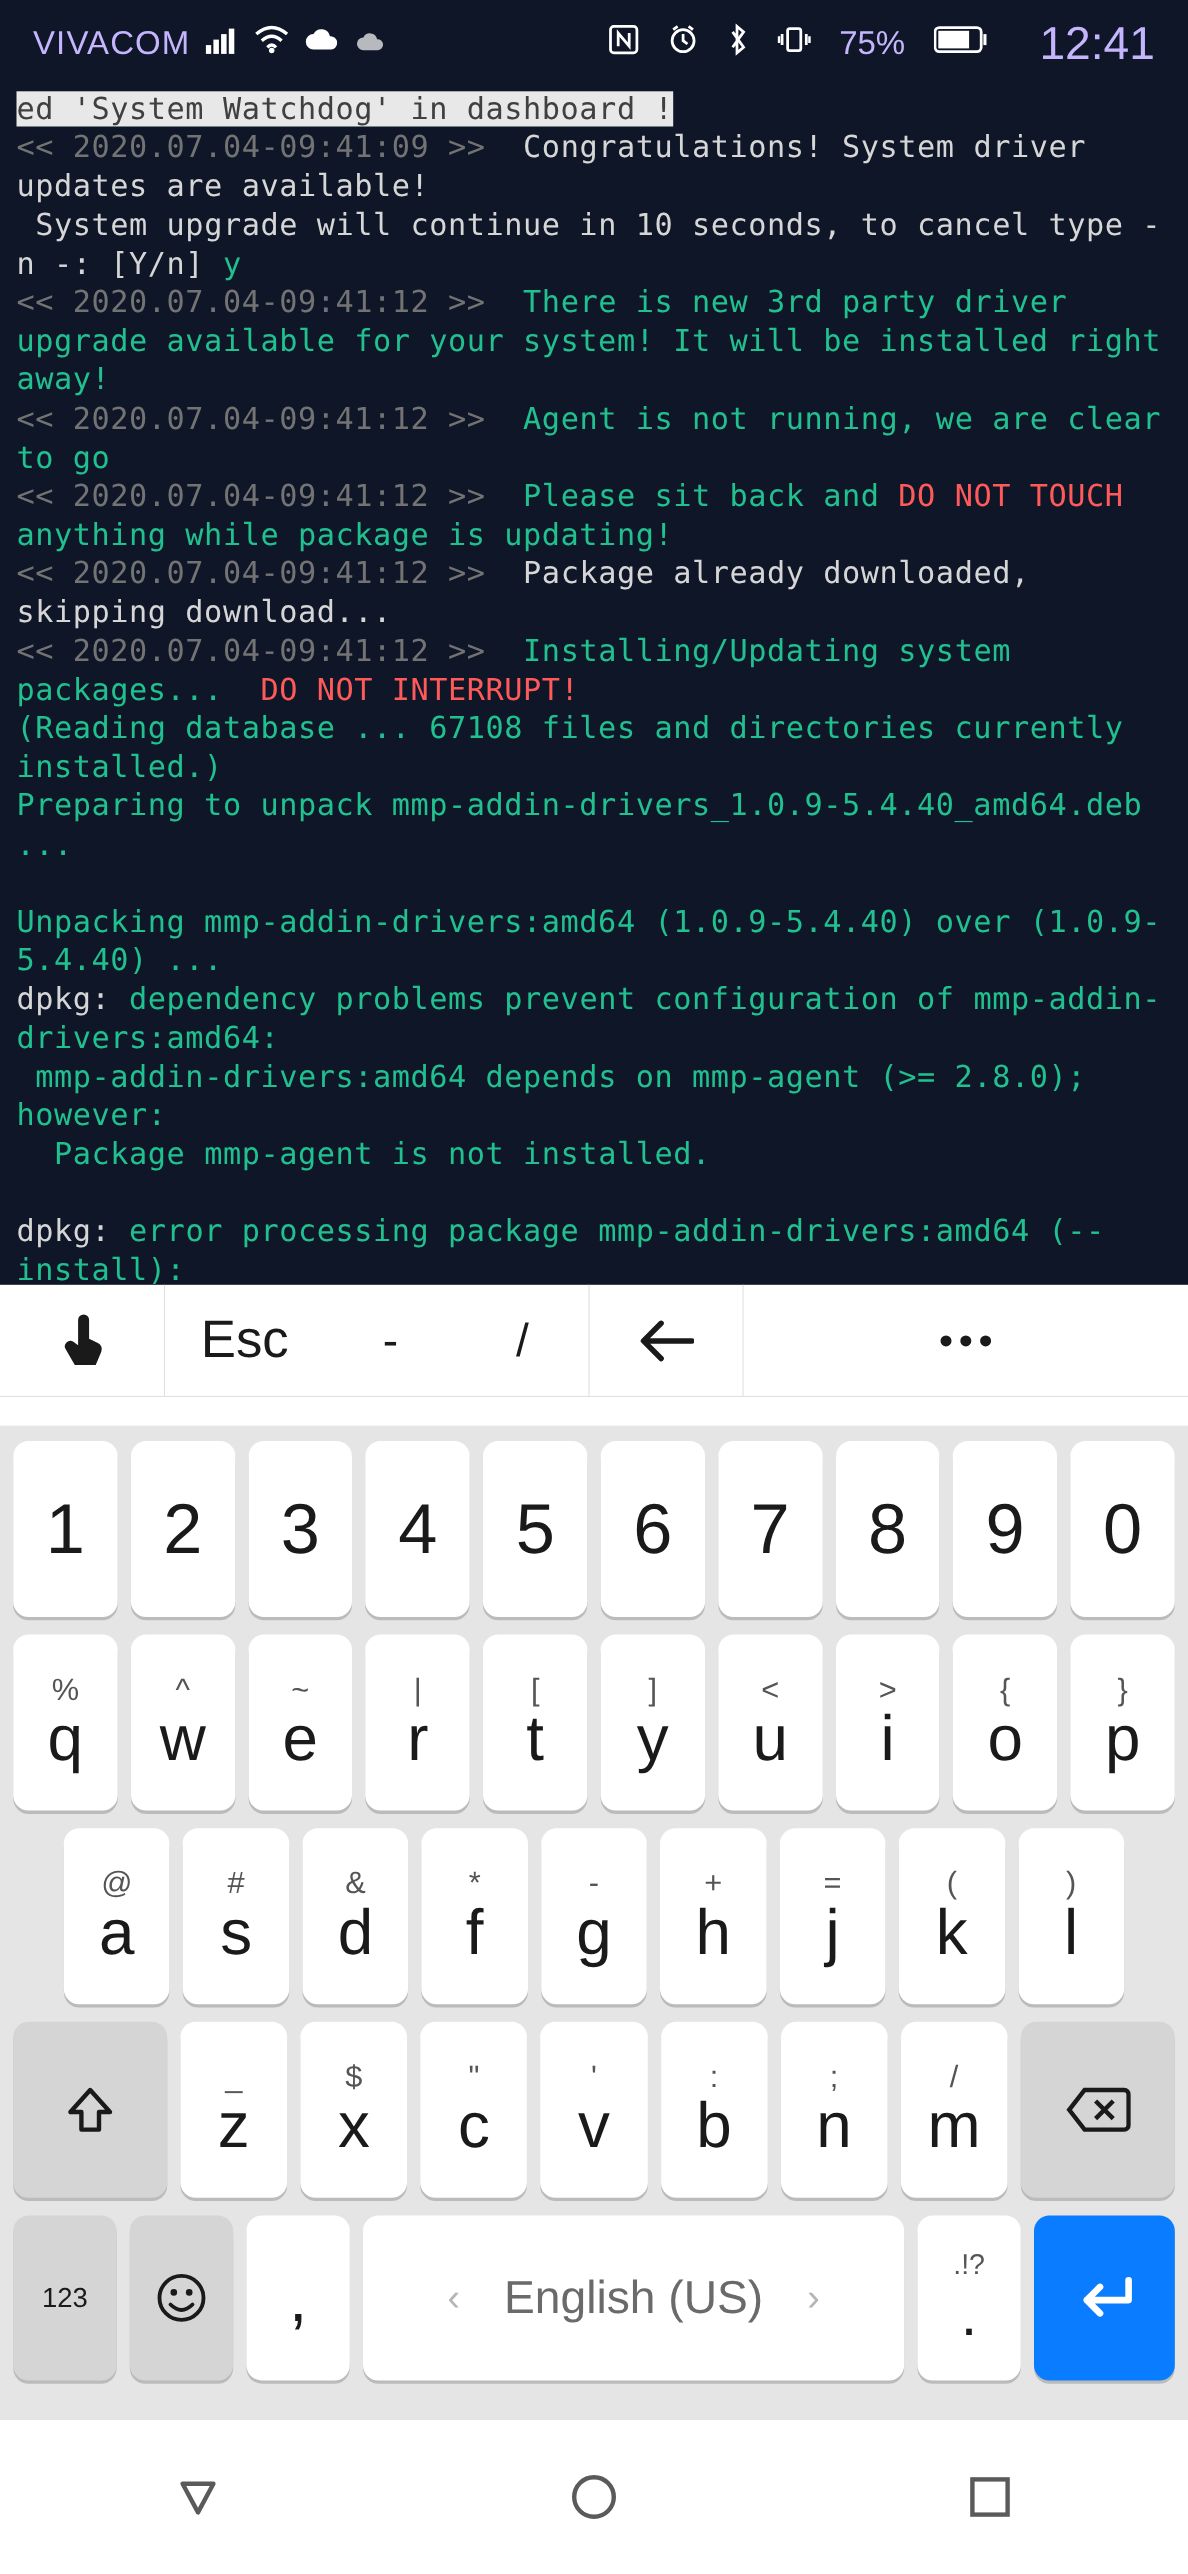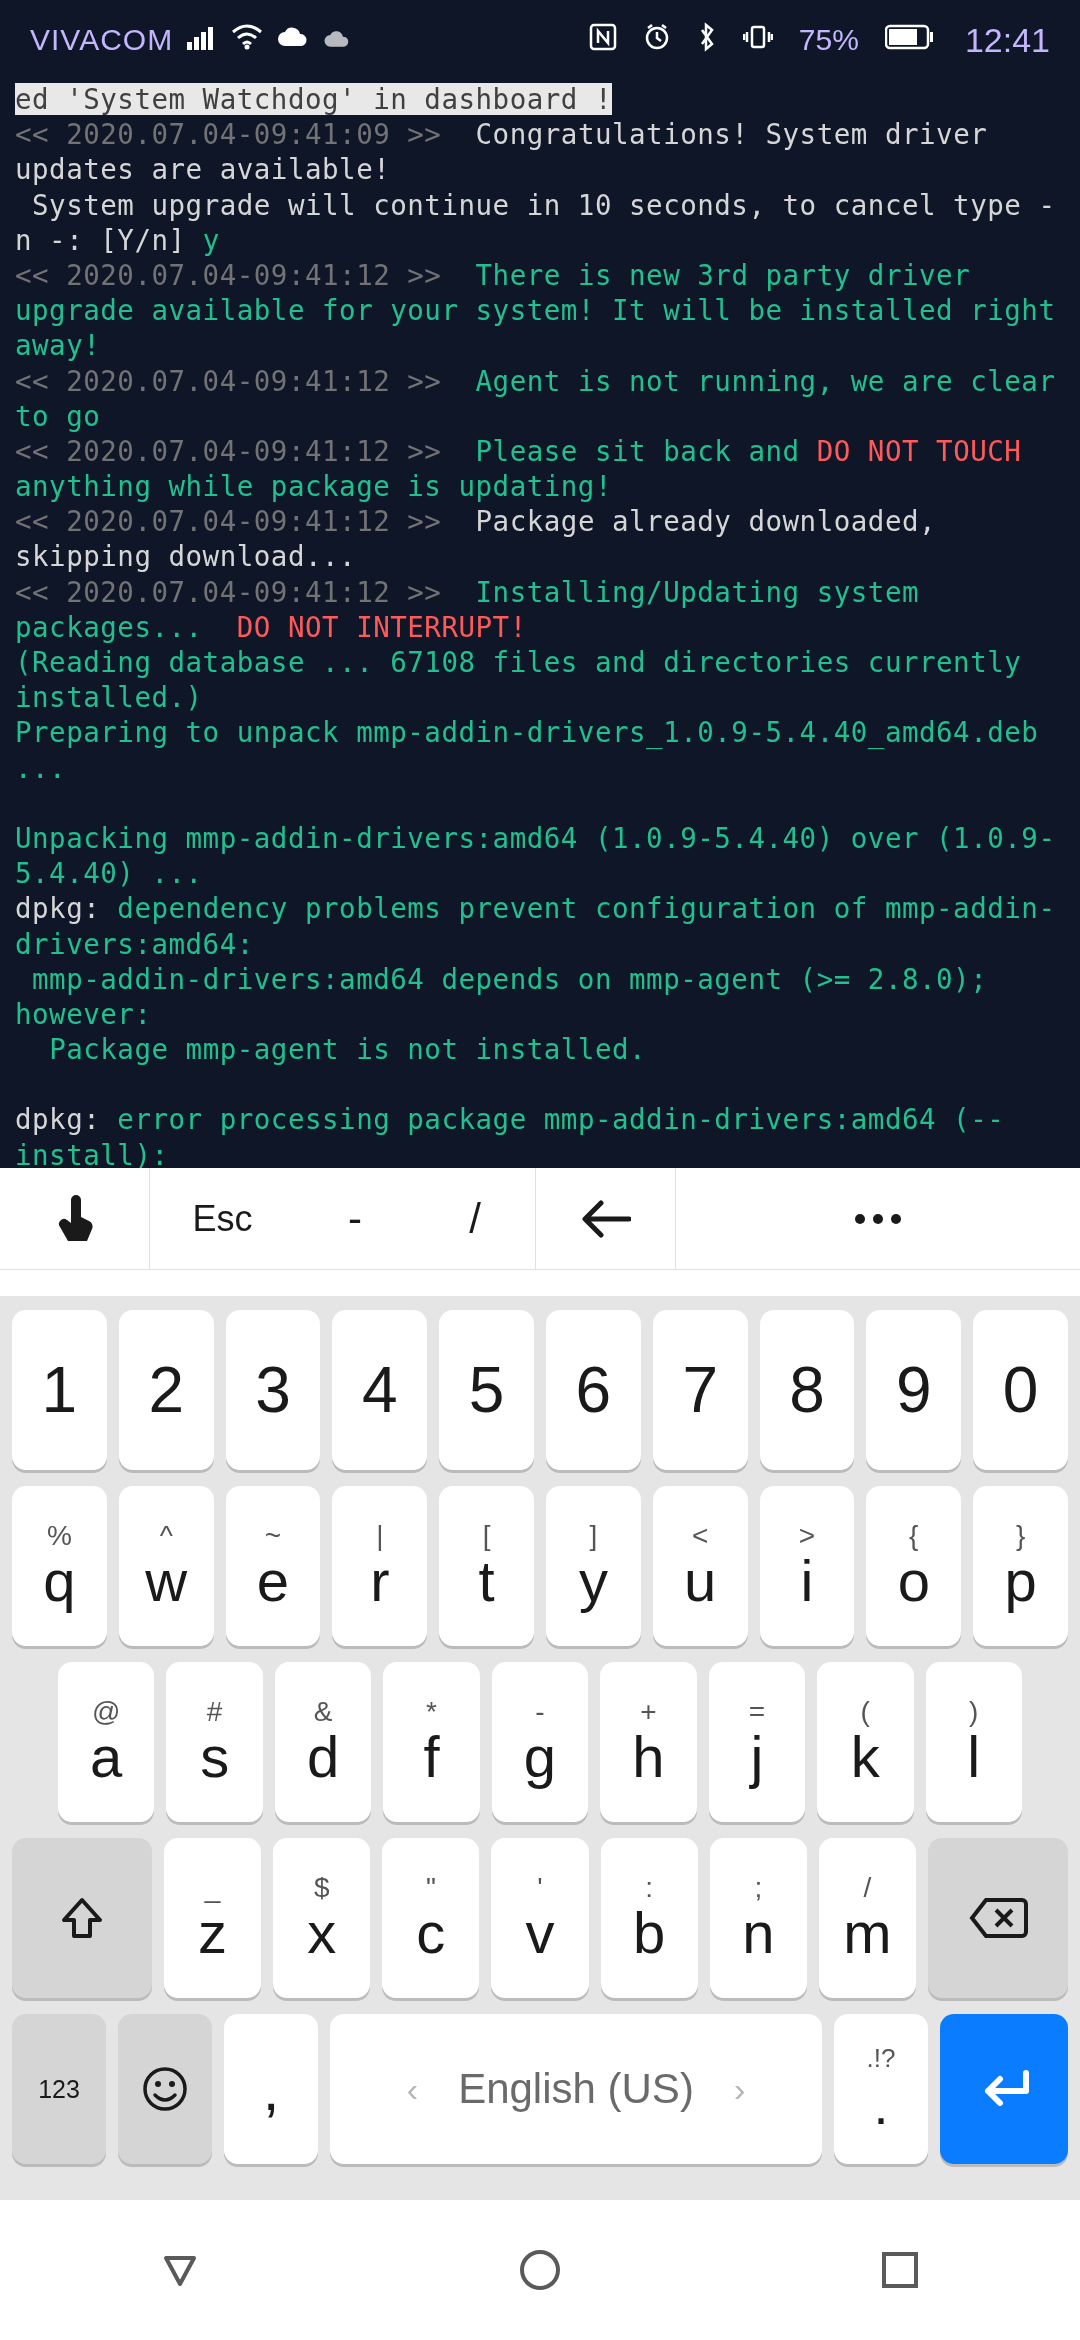--- a/index.html
+++ b/index.html
@@ -42,21 +42,21 @@
   .toolbar {
     position:absolute; top:1168px; left:0; right:0; height:102px;
     background:#fff; display:flex; align-items:center;
     font-family: sans-serif; color:#1a1a1a;
     border-bottom:1px solid #e0e0e0;
   }
   .tb-item { flex:0 0 auto; display:flex; align-items:center; justify-content:center; height:100%; font-size:38px; }
   .tb-touch { width:150px; border-right:1px solid #e0e0e0; }
   .tb-ctrl { width:145px; font-size:36px; position:relative; }
   .tb-ctrl::after{content:"";position:absolute;bottom:8px;left:50%;transform:translateX(-50%);width:62px;height:6px;background:#bfbfbf;border-radius:3px;}
-  .tb-esc { width:145px; font-size:36px;text-align:right; }
+  .tb-esc { width:145px; font-size:48px;text-align:right; }
   .tb-dash { width:120px; font-size:42px; font-weight:300; }
   .tb-slash { width:120px; font-size:42px; }
   .tb-arrow { width:140px; border-left:1px solid #e0e0e0; }
   .tb-more { flex:1; border-left:1px solid #e0e0e0; }
   .kb-area {
     position:absolute; top:1270px; left:0; right:0; bottom:140px;
     background:#fff;
   }
   .keyboard {
     position:absolute; bottom:0; left:0; right:0; height:904px;
@@ -155,21 +155,21 @@
         </svg>
     </span>
     <span>75%</span>
     <span>
       <svg width="48" height="26" viewBox="0 0 48 26">
           <rect x="1" y="2" width="42" height="22" rx="4" fill="none" stroke="#fff" stroke-width="2.5"></rect>
           <rect x="4" y="5" width="28" height="16" fill="#fff"></rect>
           <rect x="45" y="8" width="3" height="10" fill="#fff"></rect>
         </svg>
     </span>
-    <span style="font-size:34px;margin-left:6px">12:41</span>
+    <span style="font-size:42px;margin-left:22px">12:41</span>
   </div>
 </div>
 
 <div class="terminal">
   <span class="hl-bg">ed 'System Watchdog' in dashboard !</span><br>
   <span class="ts">&lt;&lt; 2020.07.04-09:41:09 &gt;&gt;</span>&nbsp;&nbsp;<span class="wht">Congratulations! System driver updates are available!</span><br>
   &nbsp;<span class="wht">System upgrade will continue in 10 seconds, to cancel type - n -: [Y/n]</span> <span class="grn">y</span><br>
   <span class="ts">&lt;&lt; 2020.07.04-09:41:12 &gt;&gt;</span>&nbsp;&nbsp;<span class="grn">There is new 3rd party driver upgrade available for your system! It will be installed right away!</span><br>
   <span class="ts">&lt;&lt; 2020.07.04-09:41:12 &gt;&gt;</span>&nbsp;&nbsp;<span class="grn">Agent is not running, we are clear to go</span><br>
   <span class="ts">&lt;&lt; 2020.07.04-09:41:12 &gt;&gt;</span>&nbsp;&nbsp;<span class="grn">Please sit back and</span> <span class="red">DO NOT TOUCH</span> <span class="grn">anything while package is updating!</span><br>

